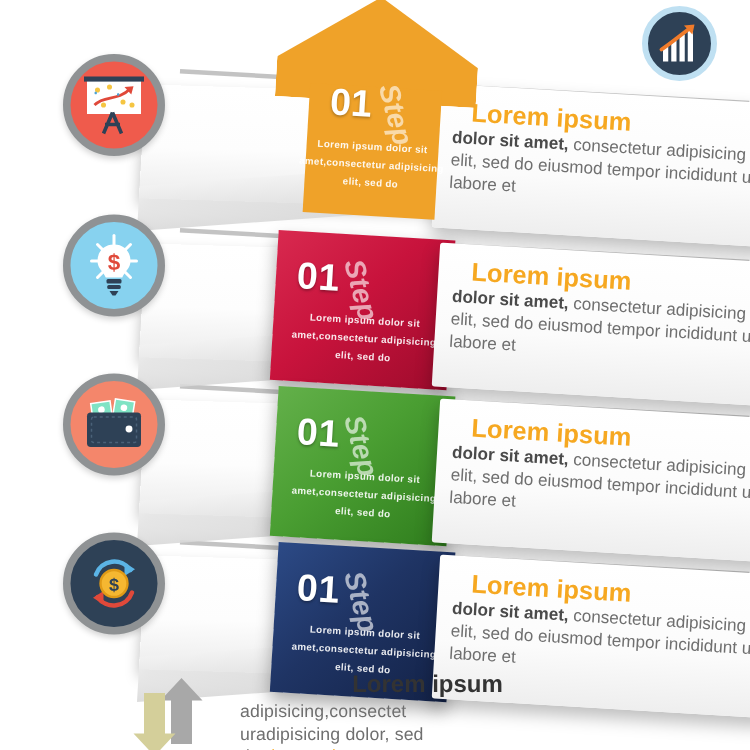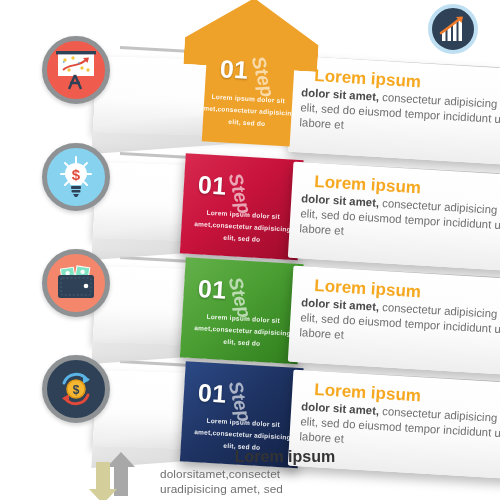--- a/index.html
+++ b/index.html
@@ -295,19 +295,19 @@
   <svg class="deco-arrow" style="left:106px; top:452px;" width="30" height="44" viewBox="0 0 30 44">
     <path d="M15 0 L29 15 L22 15 L22 44 L8 44 L8 15 L1 15 Z" fill="#a8a8a8"></path>
   </svg>
   <svg class="deco-arrow" style="left:88px; top:462px;" width="30" height="42" viewBox="0 0 30 42">
     <path d="M15 42 L1 27 L8 27 L8 0 L22 0 L22 27 L29 27 Z" fill="#d4cf9a"></path>
   </svg>
 
   <div id="caption">
     <div class="head">Lorem ipsum</div>
     <div class="body">
-      <span>dolorsitamet,consectet</span><br>
-      <span>uradipisicing  amet,  sed</span><br>
+      <span>adipisicing,consectet</span><br>
+      <span>uradipisicing  dolor,  sed</span><br>
       <span>do</span><span class="hl">eiusmod</span><span>tempor</span>
     </div>
   </div>
 
 </div>
 
 </body></html>

